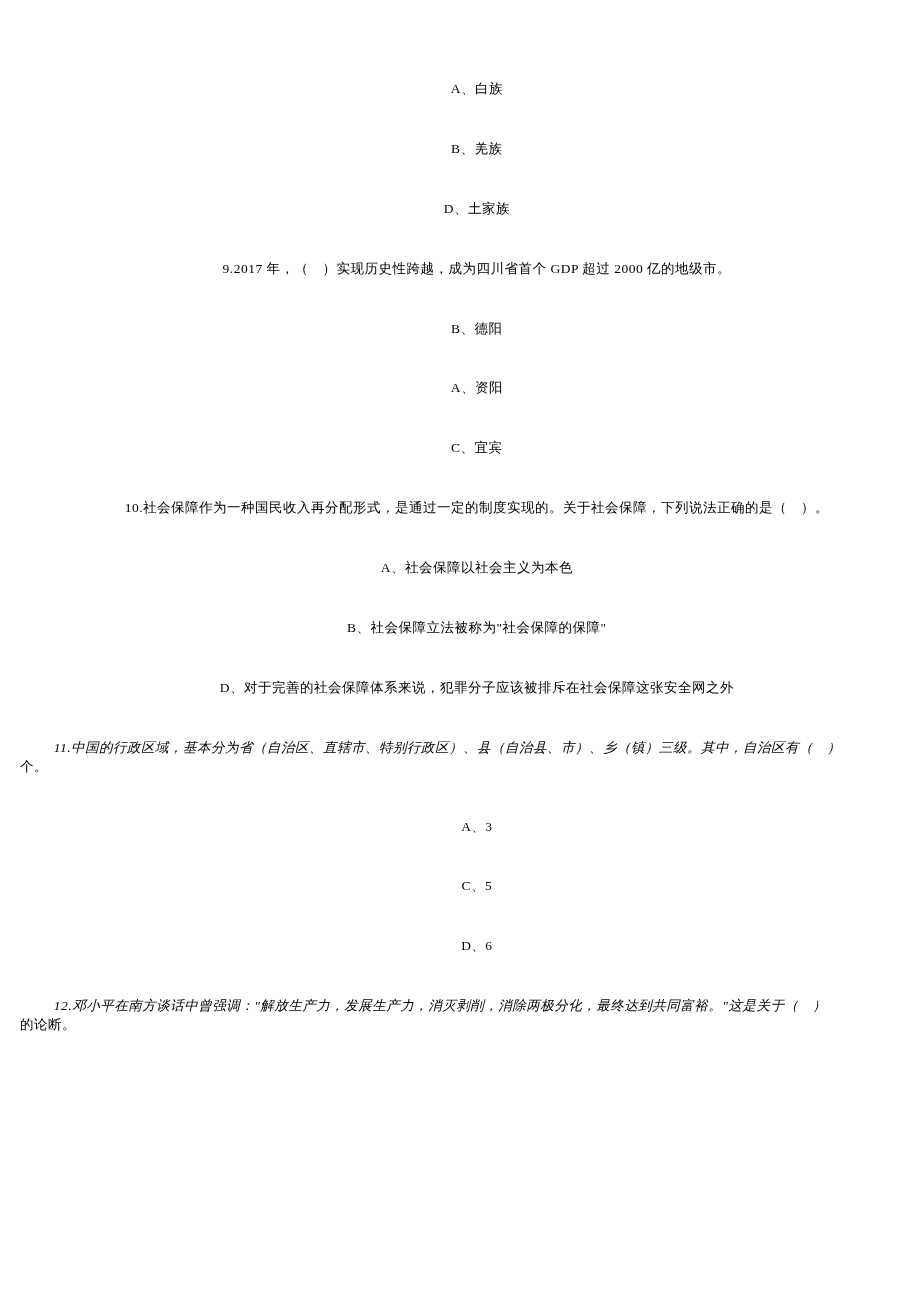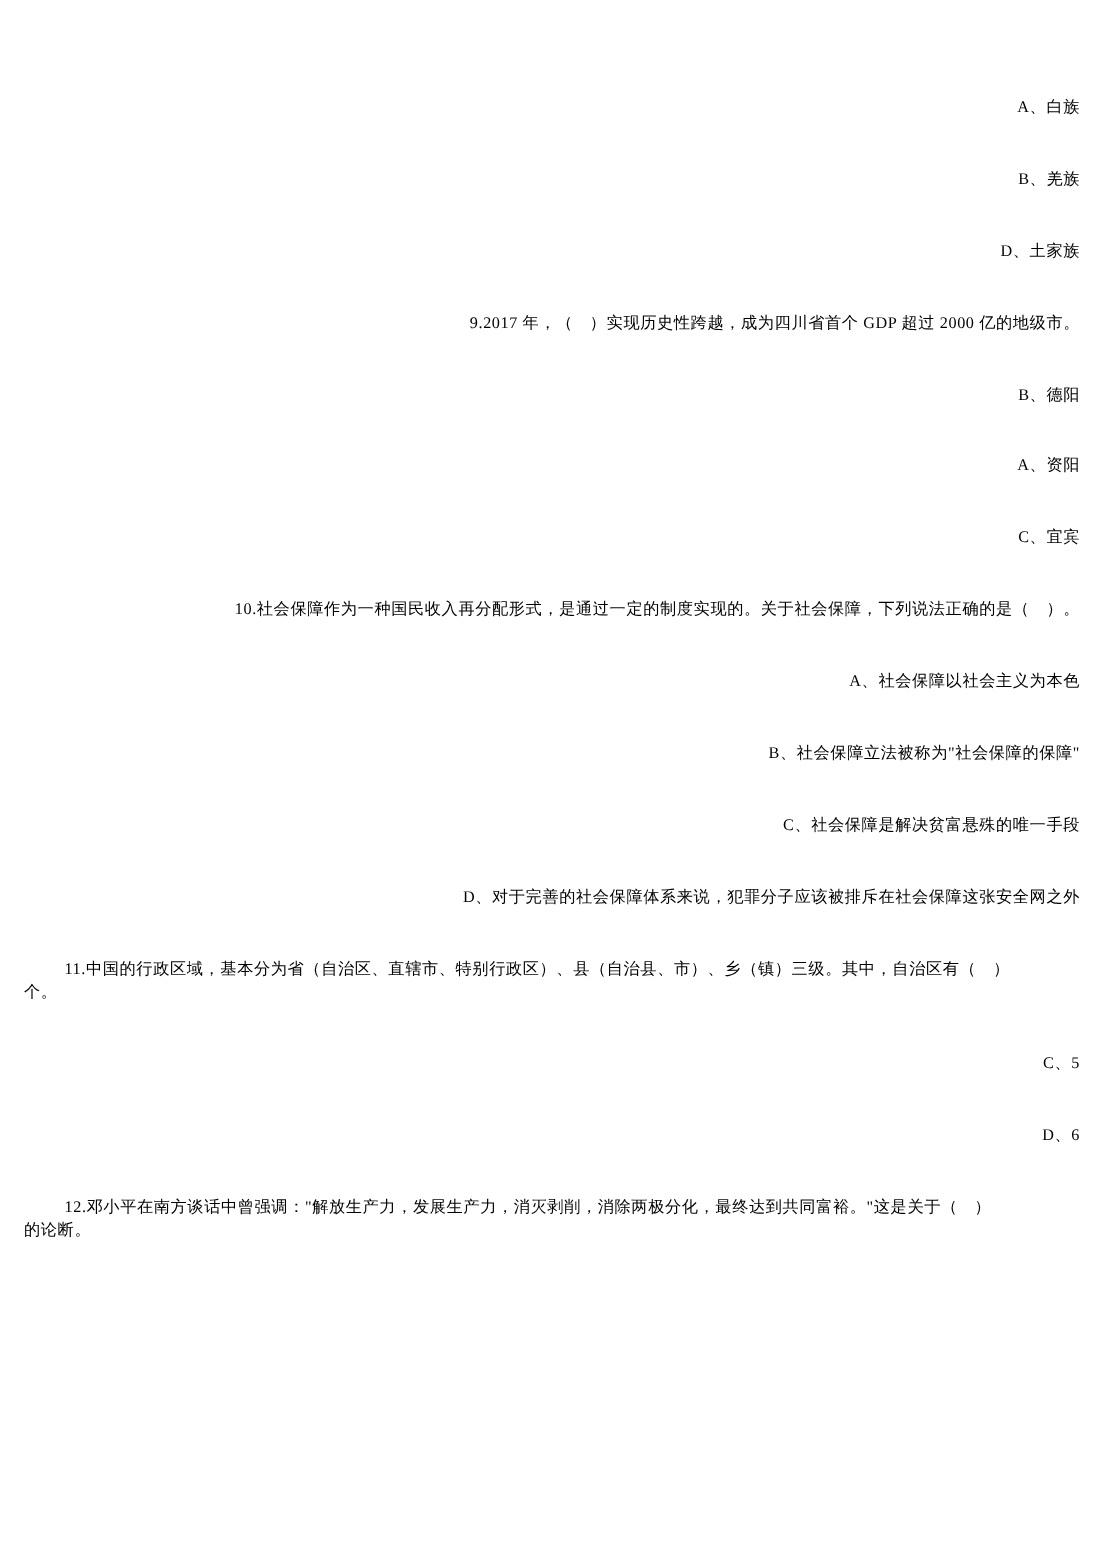--- a/index.html
+++ b/index.html
@@ -15,30 +15,31 @@
   .page {
     box-sizing: border-box;
     width: 920px;
     min-height: 1302px;
     padding: 80px 20px 30px 20px;
     position: relative;
   }
   .para {
     margin: 0 0 41px 0;
     text-indent: 2.5em;
-    text-align: right;
+    text-align: center;
     letter-spacing: 0.5px;
     word-break: break-all;
   }
   .q11-container, .q12-container {
     margin: 0 0 41px 0;
   }
   .q11-line1, .q12-line1 {
     text-indent: 2.5em;
     letter-spacing: 0.5px;
+    font-style: italic;
   }
   .q11-line2, .q12-line2 {
     text-indent: 0;
     letter-spacing: 0.5px;
   }
 </style>
 </head>
 <body>
 
 <div class="page">
@@ -48,27 +49,27 @@
   <p class="para">D、土家族</p>
 
   <p class="para">9.2017 年，（　）实现历史性跨越，成为四川省首个 GDP 超过 2000 亿的地级市。</p>
   <p class="para">B、德阳</p>
   <p class="para">A、资阳</p>
   <p class="para">C、宜宾</p>
 
   <p class="para">10.社会保障作为一种国民收入再分配形式，是通过一定的制度实现的。关于社会保障，下列说法正确的是（　）。</p>
   <p class="para">A、社会保障以社会主义为本色</p>
   <p class="para">B、社会保障立法被称为"社会保障的保障"</p>
-  <p class="para">C、社会保障是解决贫富悬殊的唯一手段</p>
   <p class="para">D、对于完善的社会保障体系来说，犯罪分子应该被排斥在社会保障这张安全网之外</p>
 
   <div class="q11-container">
     <div class="q11-line1">11.中国的行政区域，基本分为省（自治区、直辖市、特别行政区）、县（自治县、市）、乡（镇）三级。其中，自治区有（　）</div>
     <div class="q11-line2">个。</div>
   </div>
+  <p class="para">A、3</p>
   <p class="para">C、5</p>
   <p class="para">D、6</p>
 
   <div class="q12-container">
     <div class="q12-line1">12.邓小平在南方谈话中曾强调："解放生产力，发展生产力，消灭剥削，消除两极分化，最终达到共同富裕。"这是关于（　）</div>
     <div class="q12-line2">的论断。</div>
   </div>
 
 </div>
 

